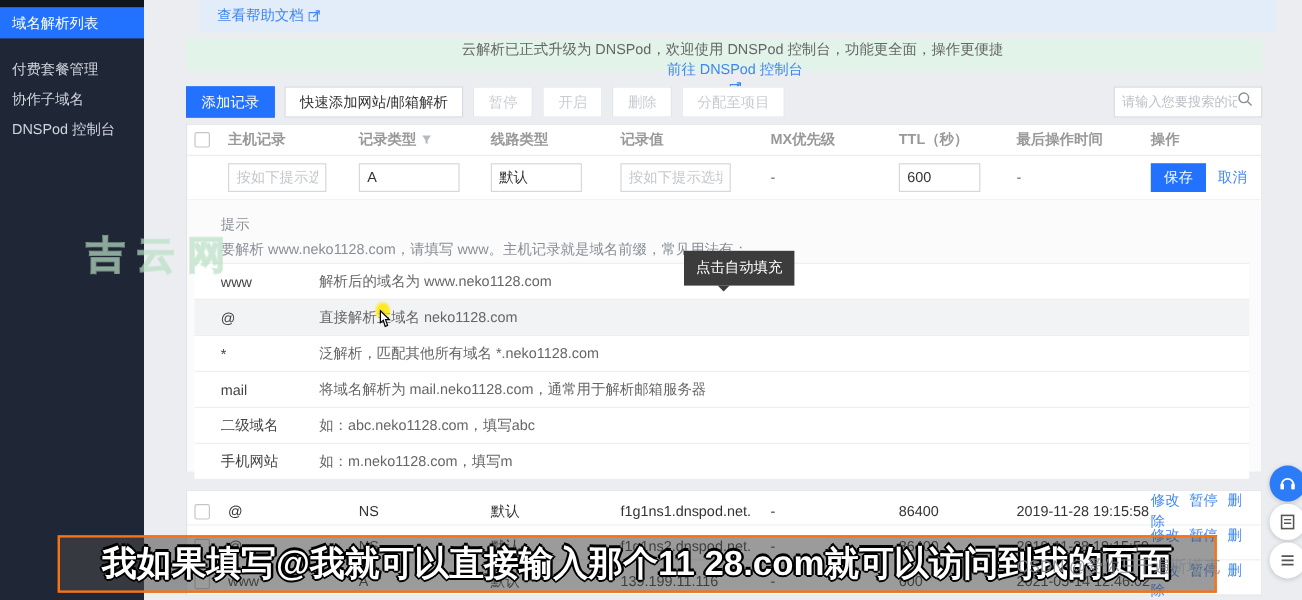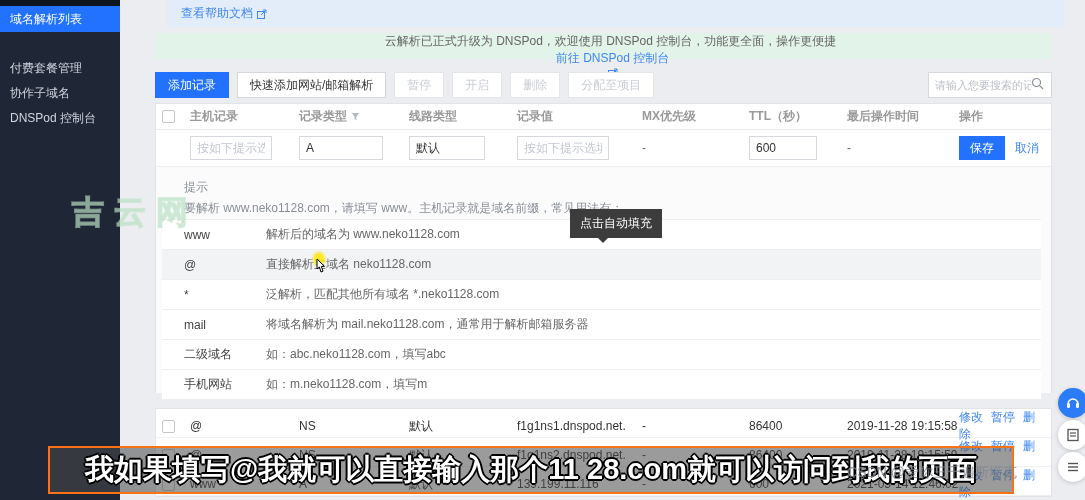--- a/index.html
+++ b/index.html
@@ -3,21 +3,21 @@
 <meta charset="utf-8">
 <style>
   * { margin:0; padding:0; box-sizing:border-box; }
   body { font-family:"Liberation Sans","DejaVu Sans",sans-serif; }
   #app { position:relative; width:1085px; height:500px; background:#ebedf0; overflow:hidden; }
 
   
   .sidebar { position:absolute; left:0; top:0; width:120px; height:500px; background:#1f2736; z-index:5; }
   .sidebar-topstrip { height:6px; background:#10161f; }
   .side-item { height:25px; line-height:25px; padding-left:10px; font-size:12px; color:#cfd5dd; cursor:pointer; }
-  .side-item.active { height:26px; line-height:26px; background:#2272ff; color:#fff; margin-bottom:24px; }
+  .side-item.active { height:26px; line-height:26px; background:#2272ff; color:#fff; margin-bottom:14px; }
 
   
   .main { position:absolute; left:155px; top:0; width:897px; }
   .banner-help { position:absolute; left:12px; top:0; width:897px; height:27px; background:#e3edfa; display:flex; align-items:center; padding-left:14px; }
   .banner-notice { position:absolute; left:0; top:33px; width:897px; height:26px; background:#e2f3e9; display:flex; align-items:center; padding-left:14px; font-size:12px; color:#666;flex-direction:column; }
   a.blue, .blue-link { color:#4087f0; font-size:12px; text-decoration:none; cursor:pointer; }
   .ext-ico { display:inline-block; margin-left:4px; vertical-align:-1px; }
 
   
   .toolbar { position:absolute; left:0; top:72px; width:897px; height:26px; display:flex; align-items:center; }

